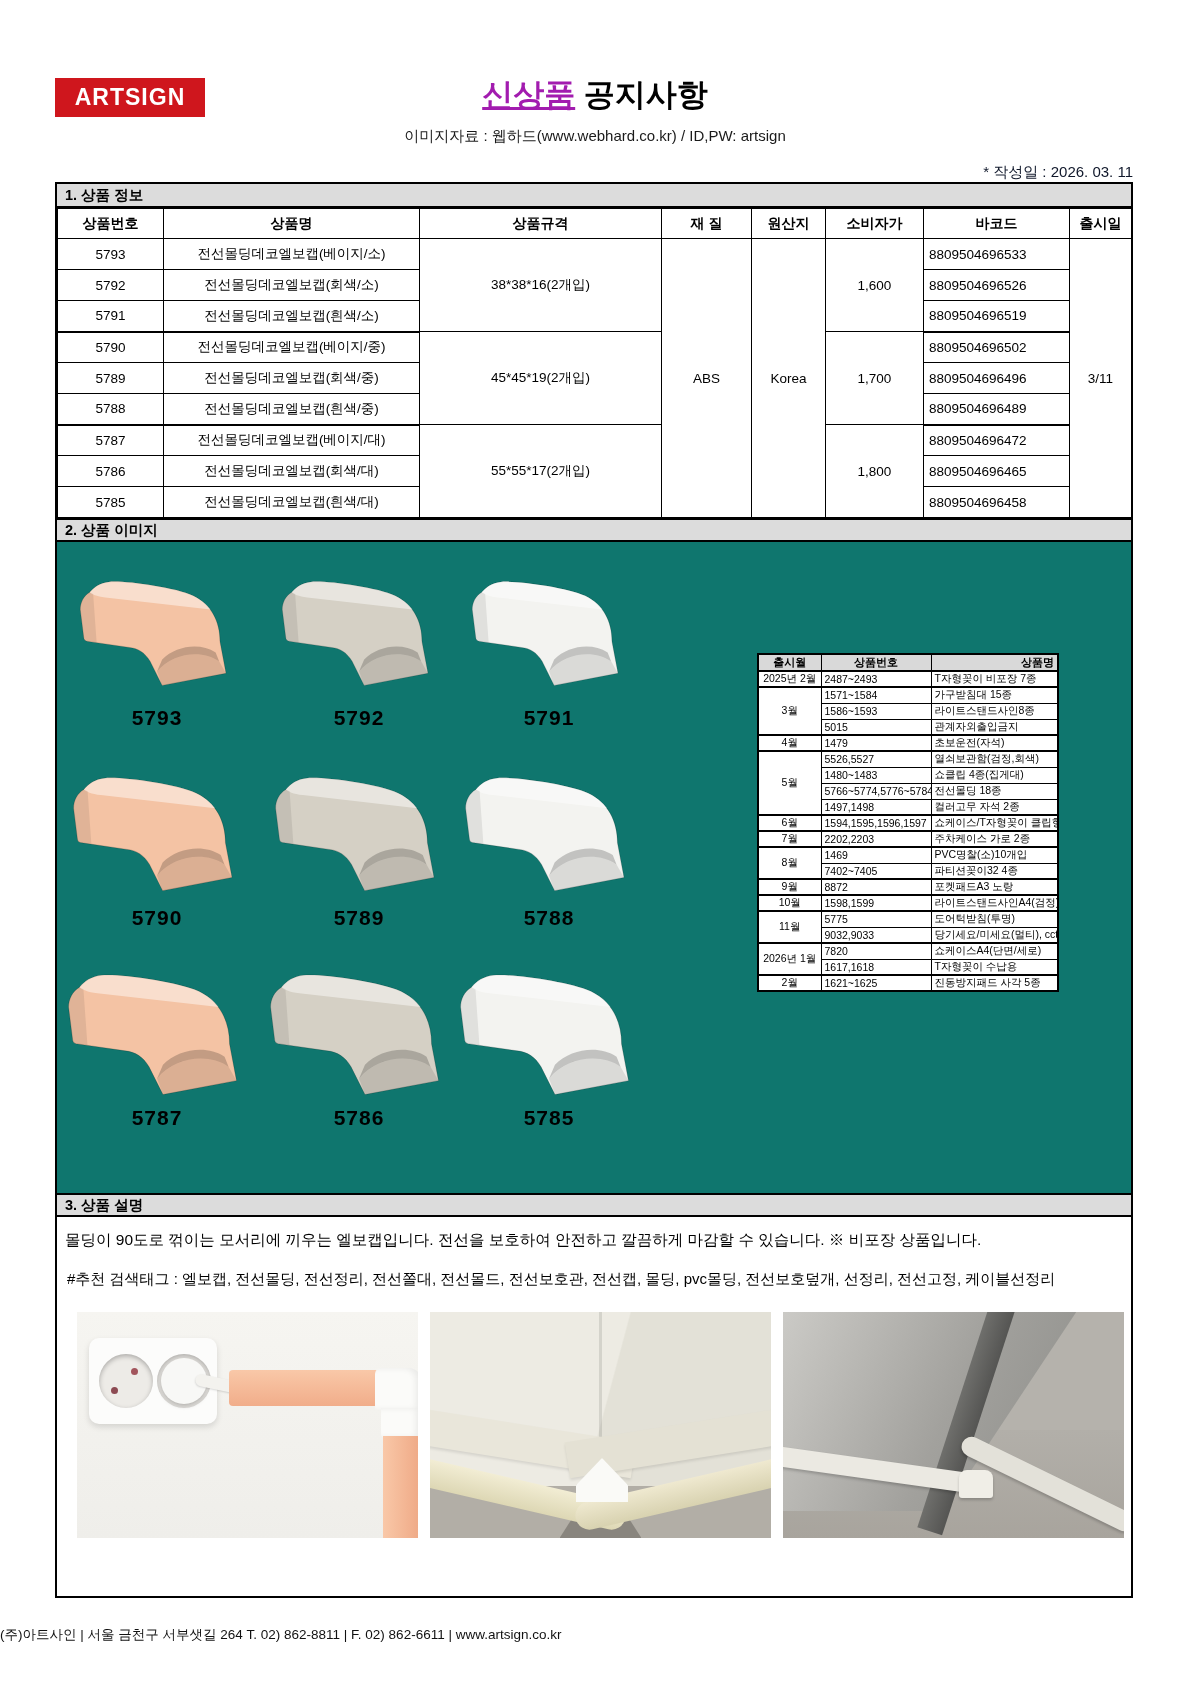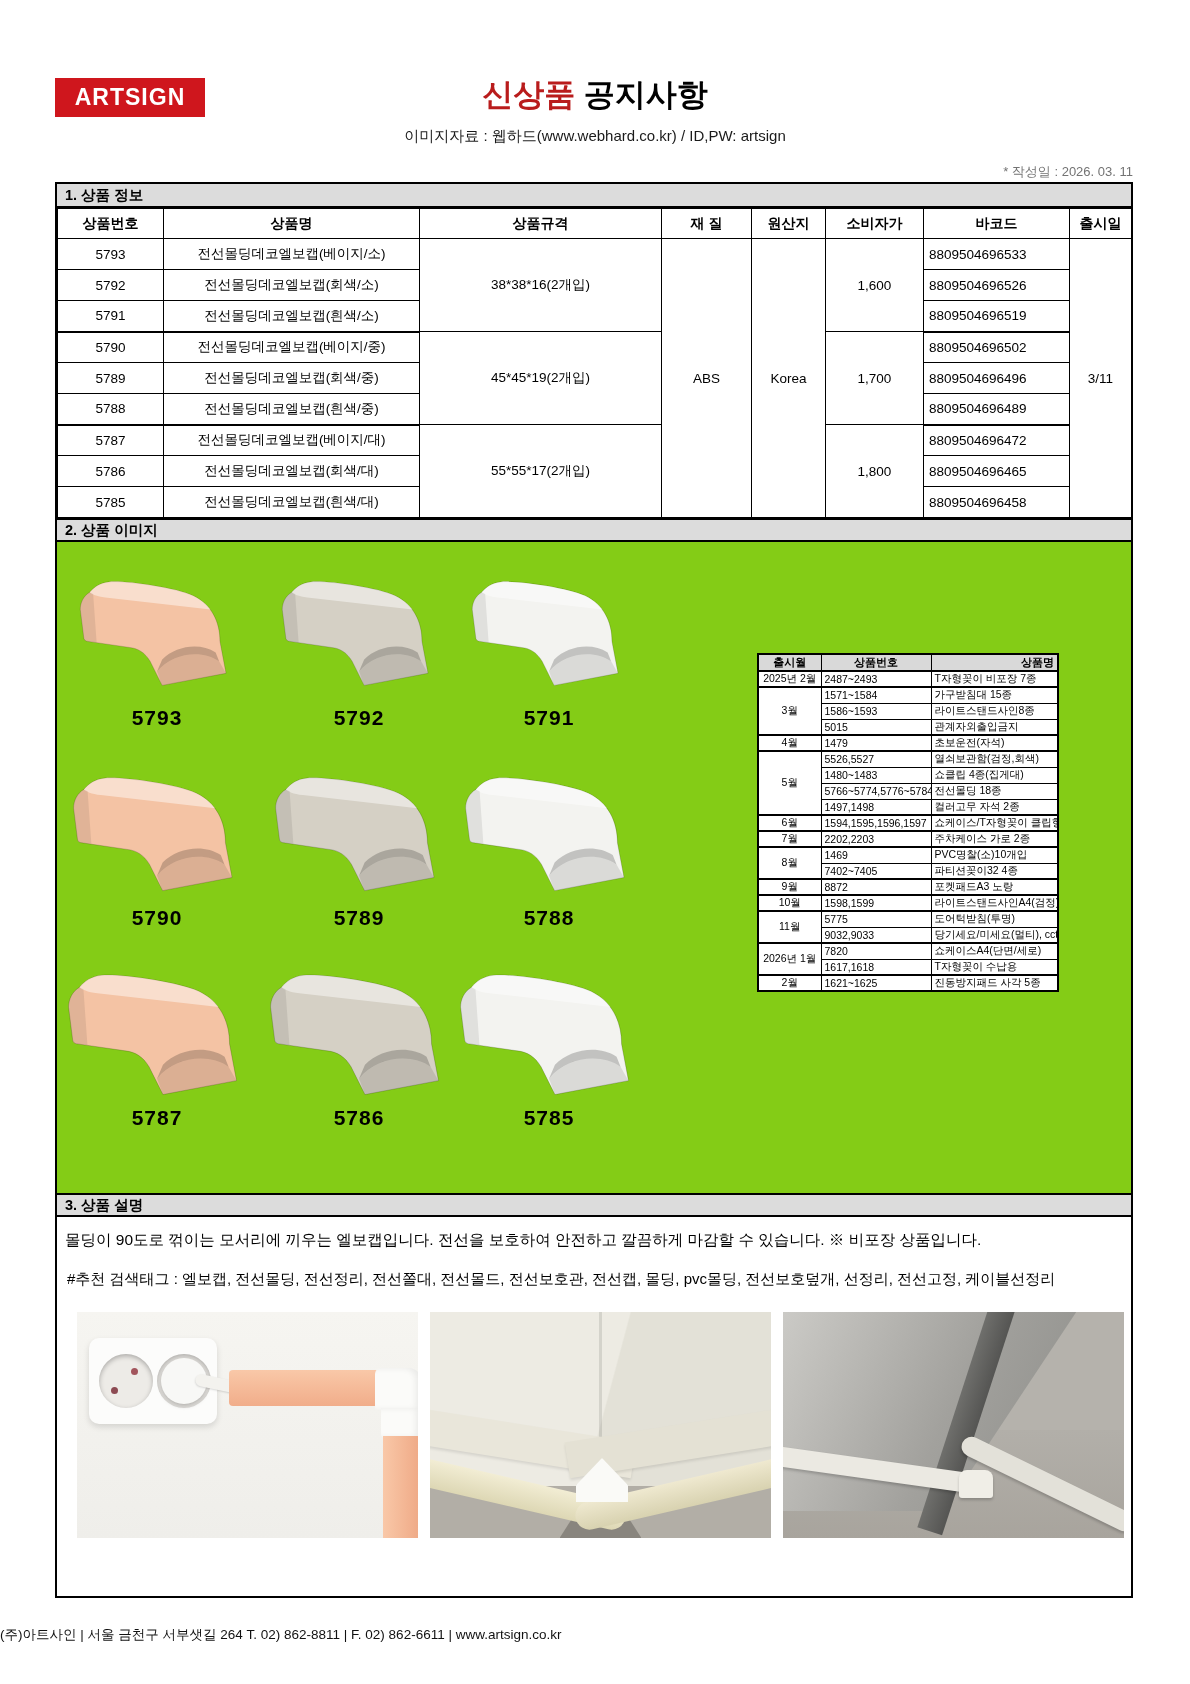--- a/index.html
+++ b/index.html
@@ -4,40 +4,40 @@
 <style>
   * { margin:0; padding:0; box-sizing:border-box; }
   html,body { width:1190px; height:1684px; background:#fff; font-family:"Liberation Sans", sans-serif; color:#000; }
   .page { position:relative; width:1190px; height:1684px; overflow:hidden;padding-left:24px; }
 
   
   .logo { position:absolute; left:55px; top:78px; width:150px; height:39px; background:#cf161d;
           color:#fff; display:flex; align-items:center; justify-content:center;
           font-weight:bold; font-size:23px; letter-spacing:1px; }
   .title { position:absolute; top:74px; left:0; width:100%; text-align:center; font-size:31px; font-weight:bold; }
-  .title .hl { color:#b91c1c; }
+  .title .hl { color:#a21caf;text-decoration:underline; }
   .subtitle { position:absolute; top:127px; left:0; width:100%; text-align:center; font-size:15px; color:#1a1a1a; }
-  .date-note { position:absolute; top:163px; right:57px; font-size:13px; color:#737373; }
+  .date-note { position:absolute; top:163px; right:57px; font-size:15px; color:#0f172a; }
 
   
   .doc { position:absolute; left:55px; top:182px; width:1078px; border:2px solid #000; background:#fff; }
   .sec-bar { height:24px; background:#dcdcdc; border-bottom:2px solid #000; display:flex; align-items:center;
              padding-left:8px; font-weight:bold; font-size:14.5px; }
   .sec-bar.mid { border-top:2px solid #000; }
 
   
   table.products { width:100%; border-collapse:collapse; table-layout:fixed; }
   table.products th, table.products td { border:1px solid #000; overflow:hidden; white-space:nowrap; }
   table.products th { height:30px; font-size:14px; }
   table.products td { height:31px; font-size:13.5px; text-align:center; padding:0 3px; }
   table.products td.c-bar { text-align:left; padding-left:5px; font-size:13.5px; }
   table.products tr.group-end td { border-bottom:2px solid #000; }
 
   
-  .images-area { position:relative; height:651px; background:#84cc16; }
+  .images-area { position:relative; height:651px; background:#0f766e; }
   .grid-cell { position:absolute; width:210px; text-align:center; }
   .grid-cell .elbow { height:150px; display:flex; align-items:flex-end; justify-content:center; }
   .grid-cell svg { width:200px; height:150px; }
   .grid-cell.row0 svg { transform:scale(.92); }
   .grid-cell.row2 svg { transform:scale(1.06); }
   .grid-label { font-size:21px; font-weight:bold; letter-spacing:1px; margin-top:6px; }
   .elbow.beige { color:#f4c3a4; }
   .elbow.gray  { color:#d5d0c5; }
   .elbow.white { color:#f3f3f0; }
   .elbow .body { fill:currentColor; stroke:rgba(0,0,0,.18); stroke-width:1; }

